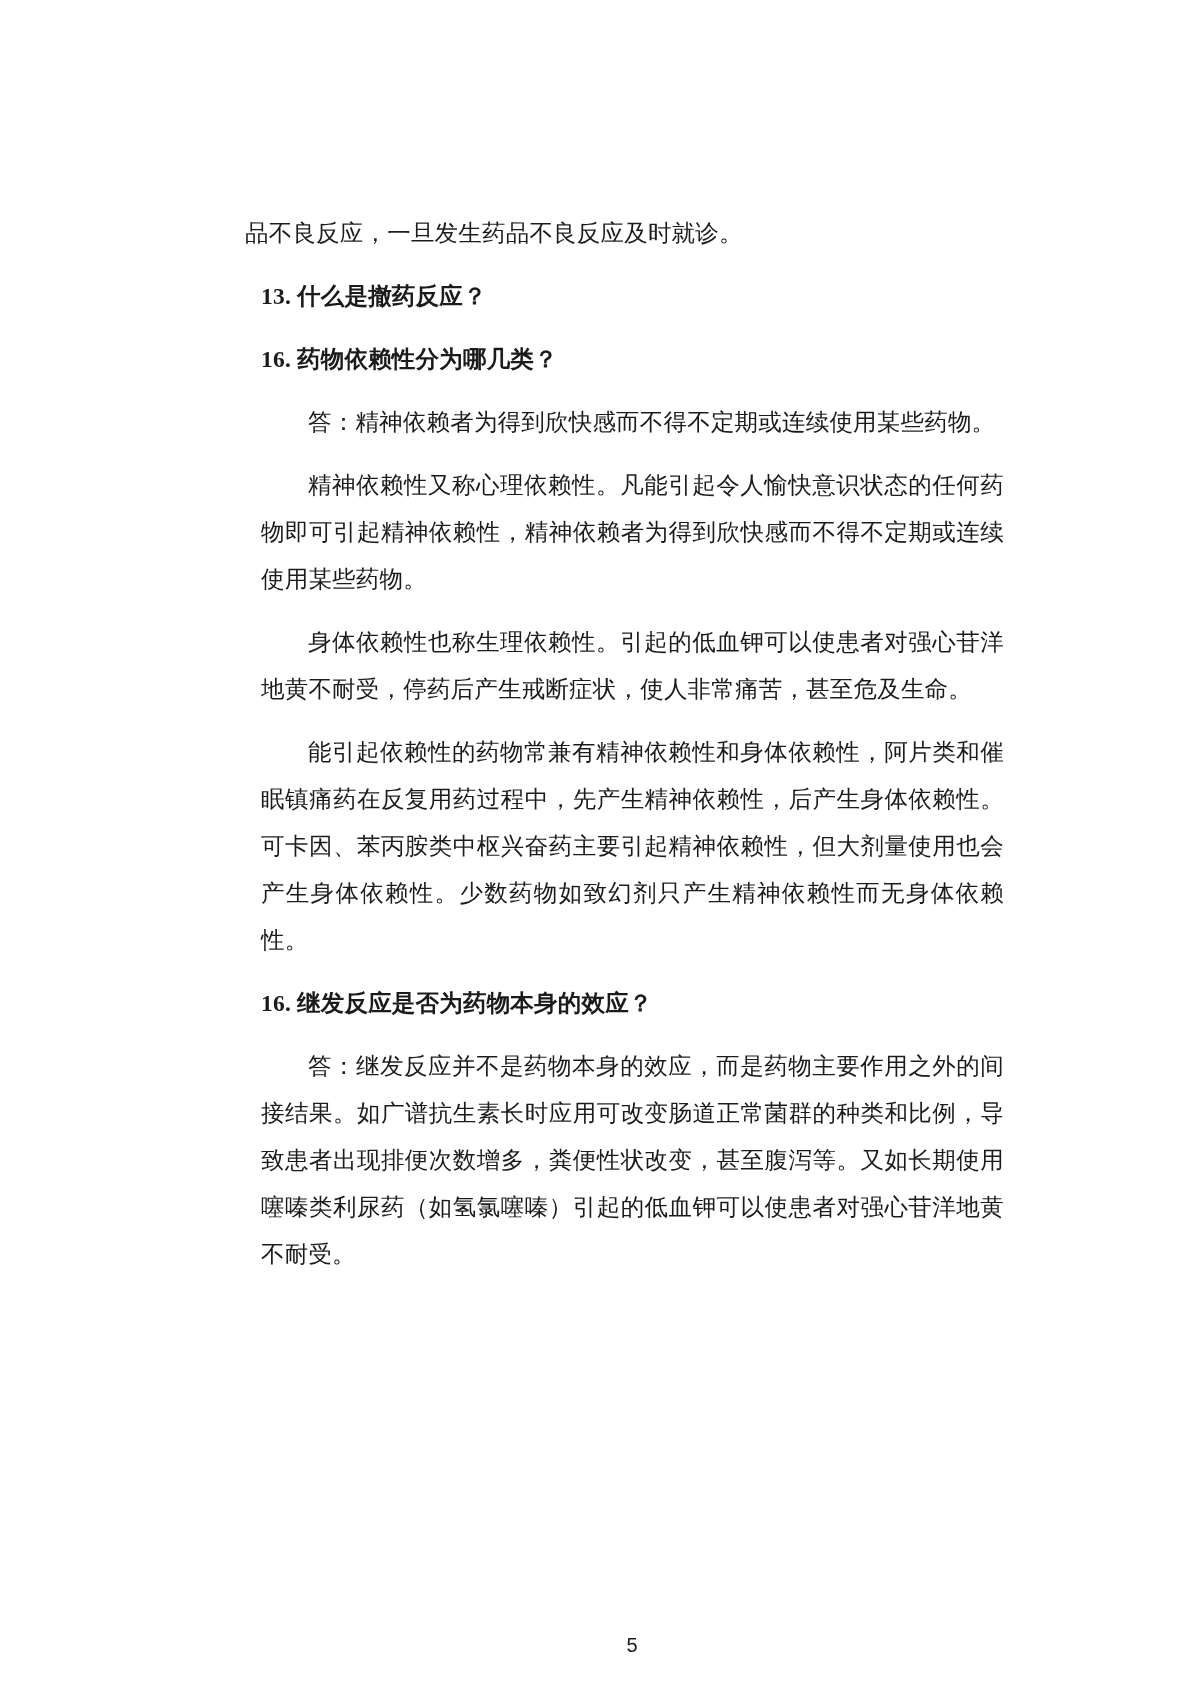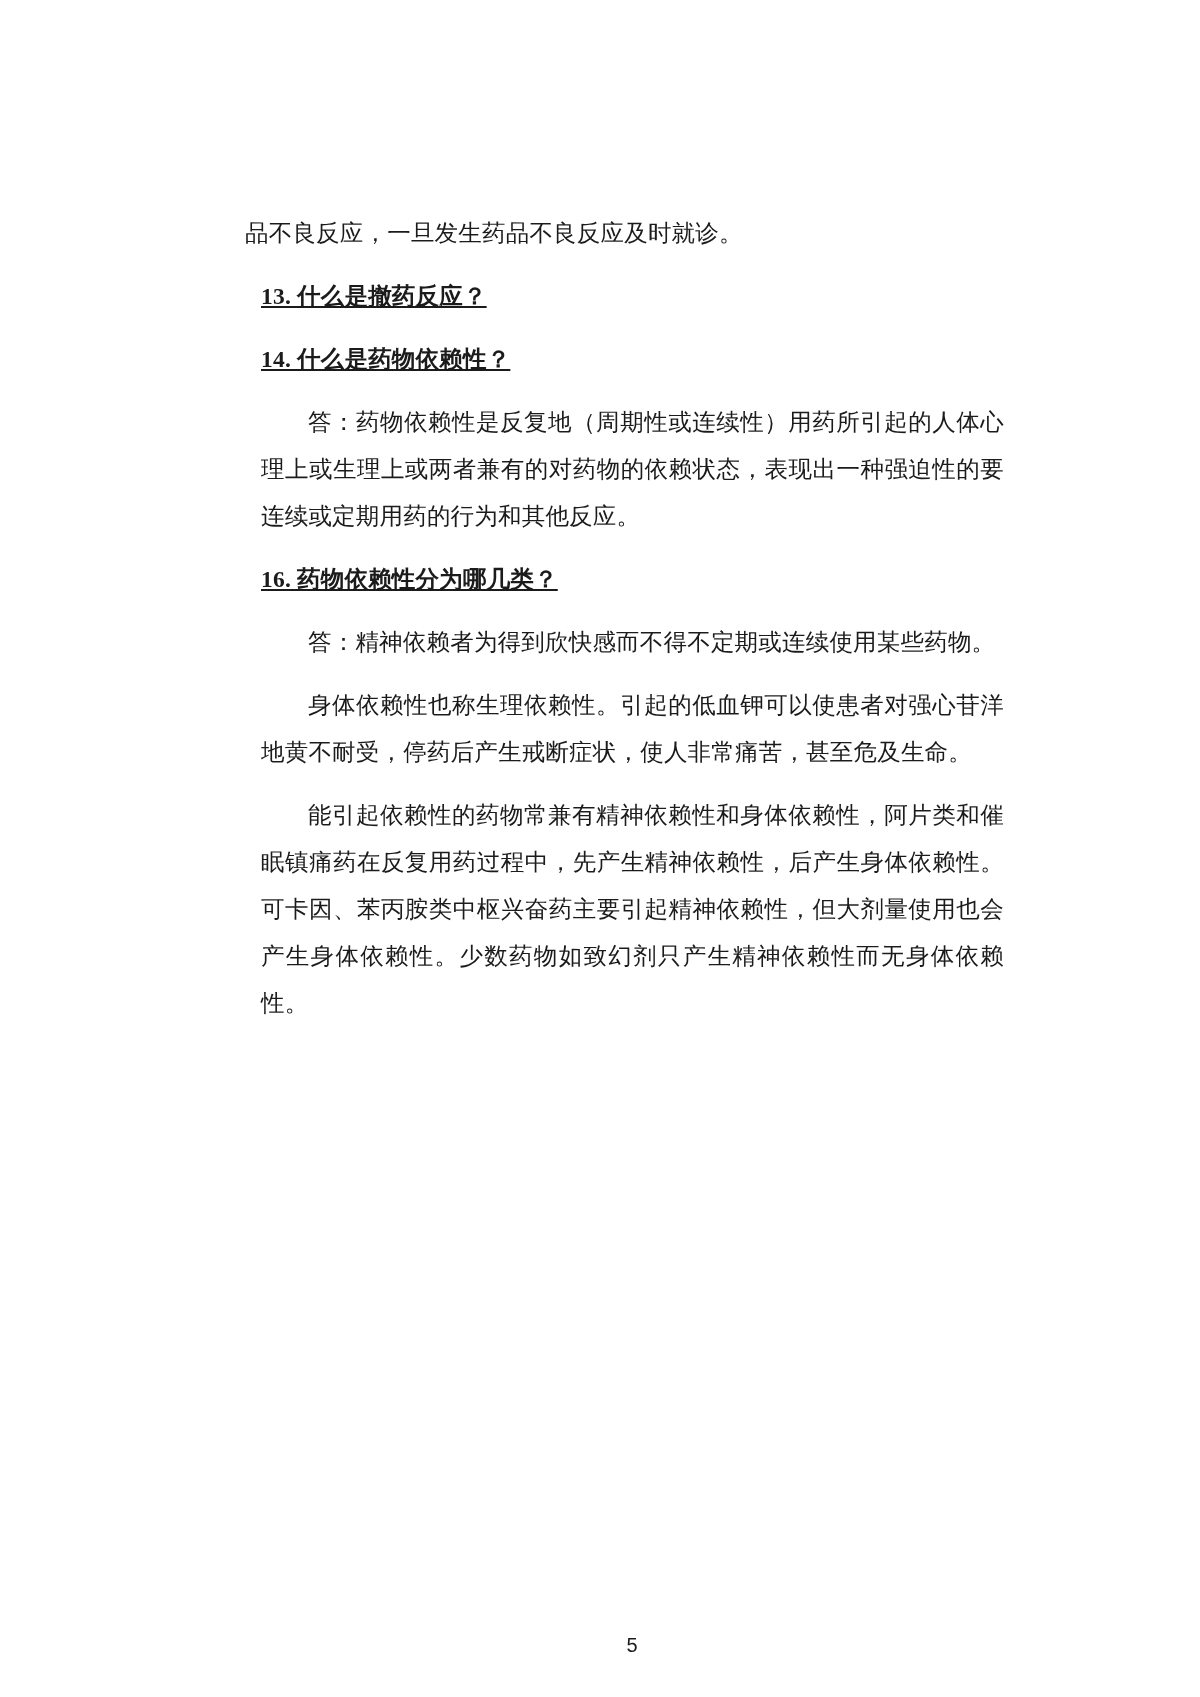--- a/index.html
+++ b/index.html
@@ -28,21 +28,20 @@
   .para.answer {
     text-indent: 47px;
   }
   .q-heading {
     font-size: 23.5px;
     line-height: 47px;
     font-weight: 700;
     margin-top: 6px;
     margin-bottom: 15px;
     letter-spacing: 0.2px;
-    text-decoration: underline;
   }
   .page-footer {
     position: absolute;
     left: 0;
     right: 0;
     top: 1570px;
     text-align: center;
   }
   .page-number {
     font-family: "Liberation Sans", "DejaVu Sans", sans-serif;
@@ -54,30 +53,31 @@
 <body>
 
 <main class="doc-page">
 
   <p class="para">品不良反应，一旦发生药品不良反应及时就诊。</p>
 
   <section>
     <h2 class="q-heading">13. 什么是撤药反应？</h2>
   </section>
 
-  <section>
-    <h2 class="q-heading">14. 什么是药物依赖性？</h2>
-    <p class="para answer">答：药物依赖性是反复地（周期性或连续性）用药所引起的人体心理上或生理上或两者兼有的对药物的依赖状态，表现出一种强迫性的要连续或定期用药的行为和其他反应。</p>
-  </section>
 
   <section>
     <h2 class="q-heading">16. 药物依赖性分为哪几类？</h2>
     <p class="para answer">答：精神依赖者为得到欣快感而不得不定期或连续使用某些药物。</p>
+    <p class="para answer">精神依赖性又称心理依赖性。凡能引起令人愉快意识状态的任何药物即可引起精神依赖性，精神依赖者为得到欣快感而不得不定期或连续使用某些药物。</p>
     <p class="para answer">身体依赖性也称生理依赖性。引起的低血钾可以使患者对强心苷洋地黄不耐受，停药后产生戒断症状，使人非常痛苦，甚至危及生命。</p>
     <p class="para answer">能引起依赖性的药物常兼有精神依赖性和身体依赖性，阿片类和催眠镇痛药在反复用药过程中，先产生精神依赖性，后产生身体依赖性。可卡因、苯丙胺类中枢兴奋药主要引起精神依赖性，但大剂量使用也会产生身体依赖性。少数药物如致幻剂只产生精神依赖性而无身体依赖性。</p>
   </section>
 
+  <section>
+    <h2 class="q-heading">16. 继发反应是否为药物本身的效应？</h2>
+    <p class="para answer">答：继发反应并不是药物本身的效应，而是药物主要作用之外的间接结果。如广谱抗生素长时应用可改变肠道正常菌群的种类和比例，导致患者出现排便次数增多，粪便性状改变，甚至腹泻等。又如长期使用噻嗪类利尿药（如氢氯噻嗪）引起的低血钾可以使患者对强心苷洋地黄不耐受。</p>
+  </section>
 
   <footer class="page-footer">
     <span class="page-number">5</span>
   </footer>
 
 </main>
 
 </body></html>

